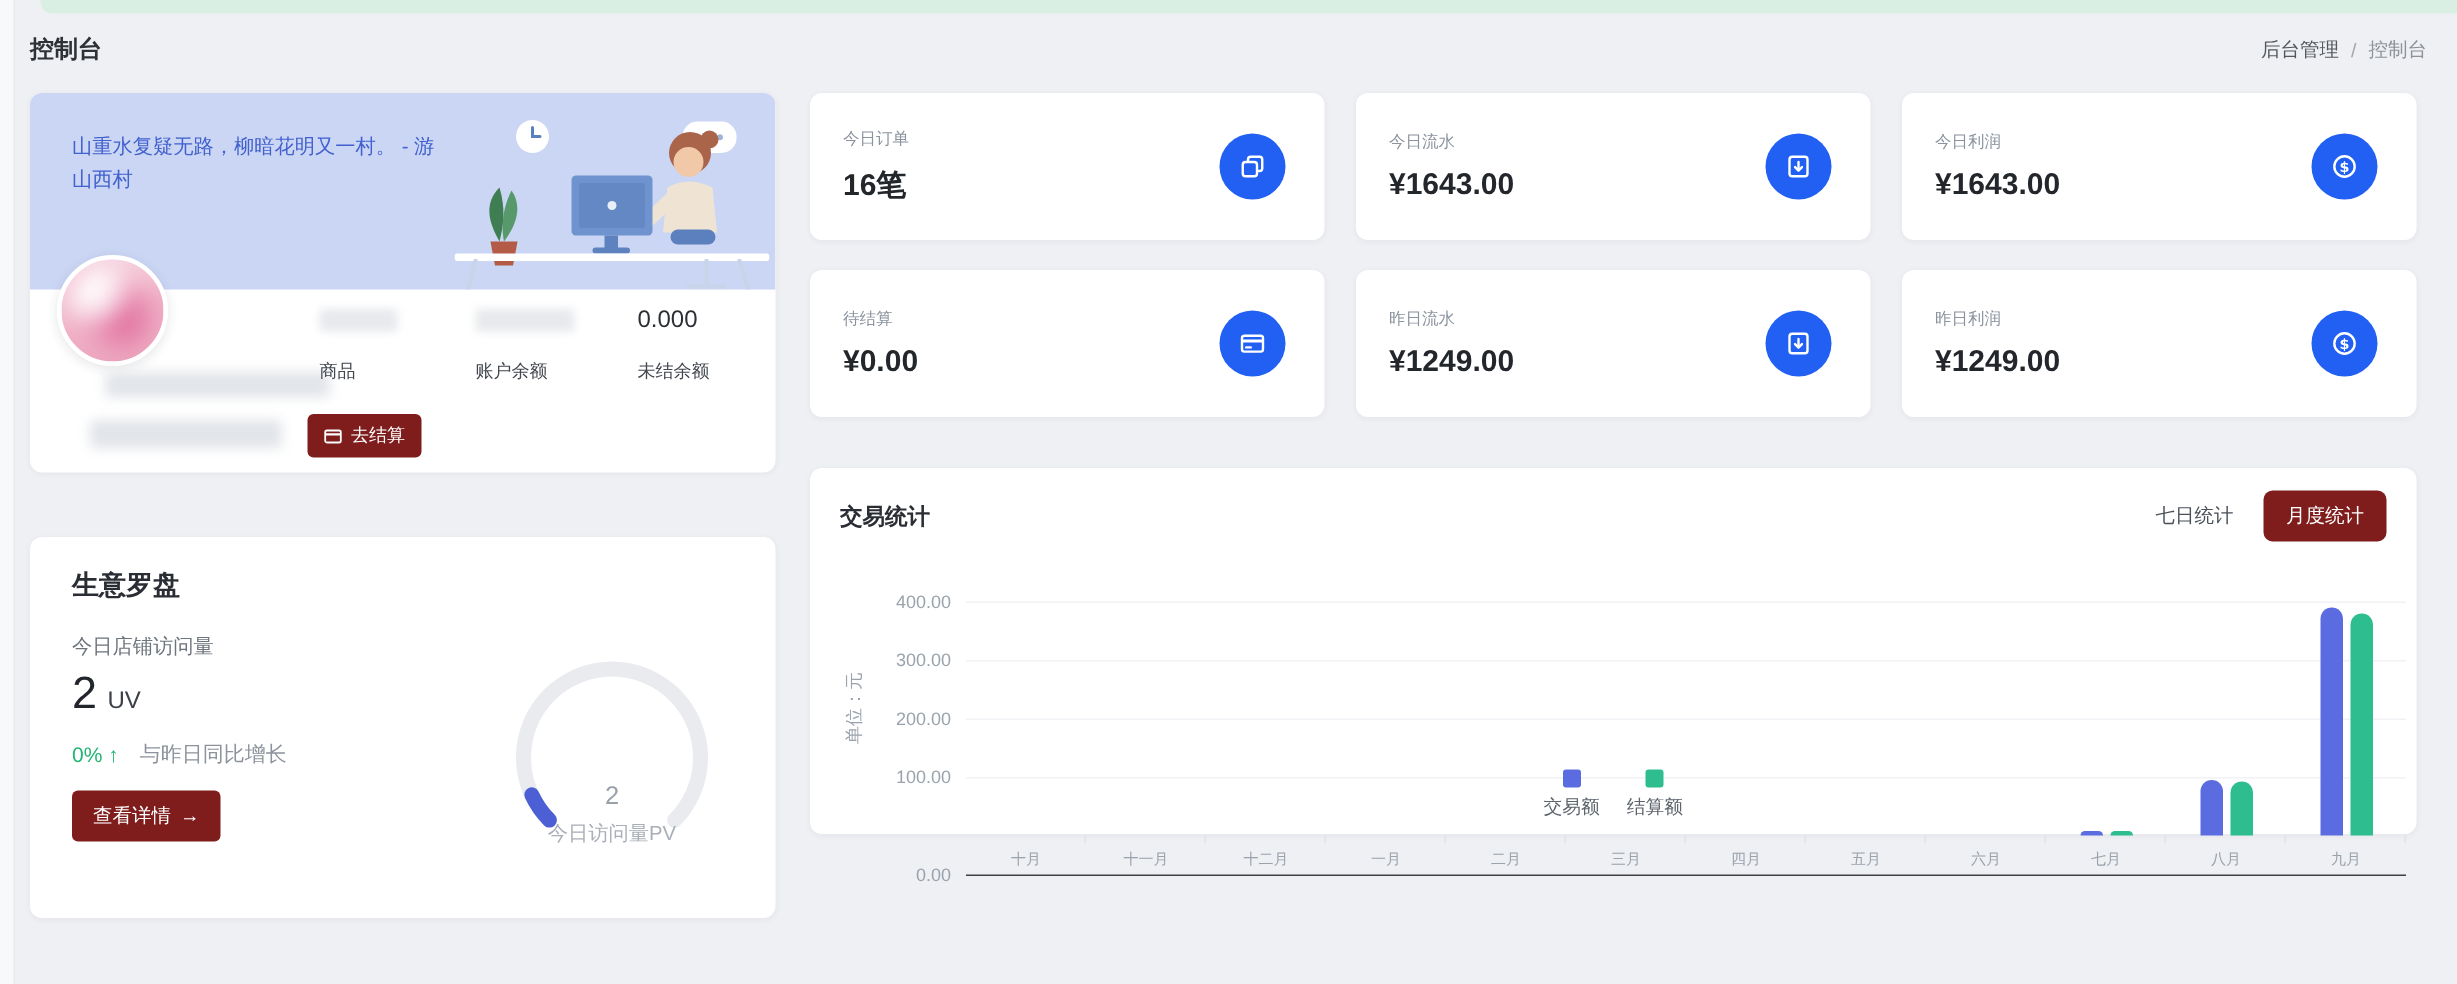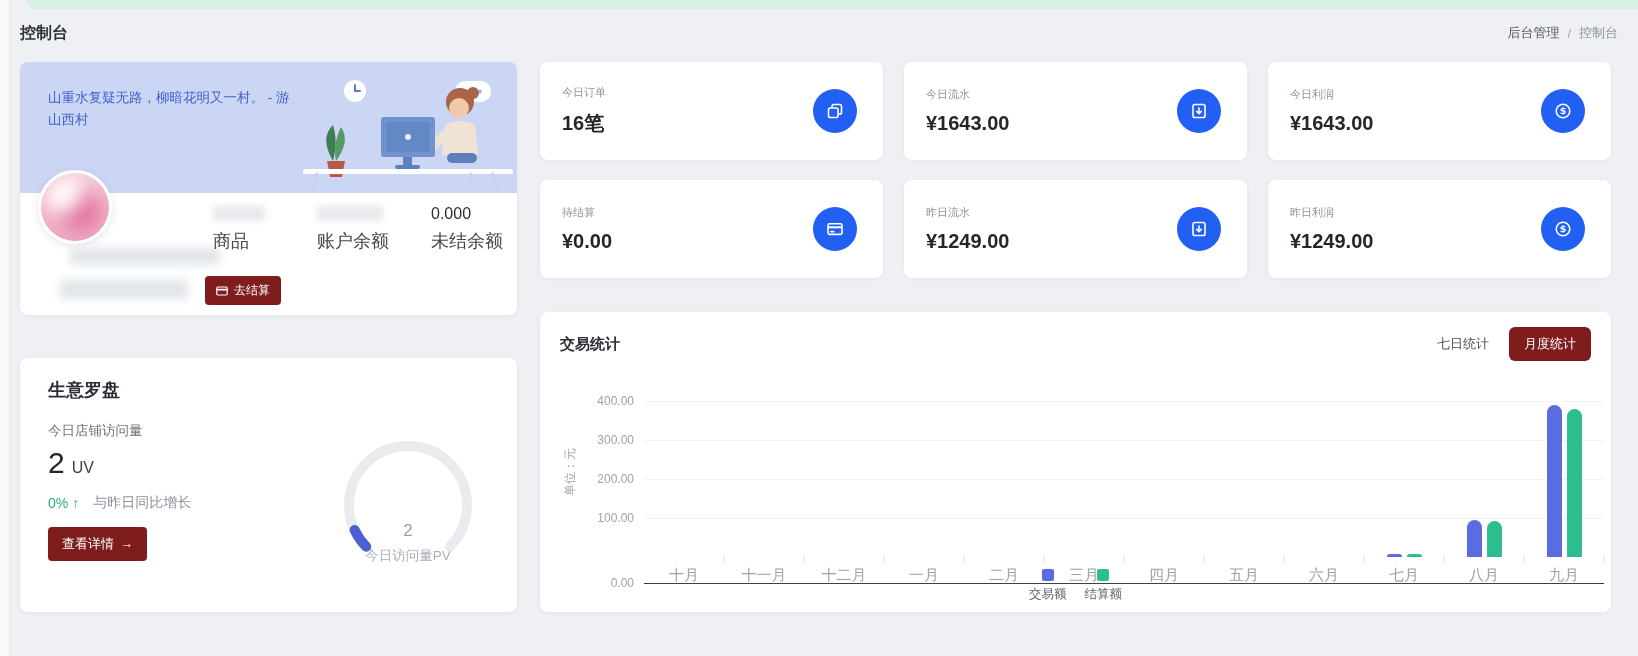--- a/index.html
+++ b/index.html
@@ -40,21 +40,21 @@
                radial-gradient(circle at 62% 60%,#e37ba5 12%,transparent 55%);}
   .blur-bar{position:absolute;background:#e2e5e9;border-radius:3px;filter:blur(4px);}
   .blur-b1{left:50px;top:186px;width:150px;height:17px;}
   .blur-b2{left:40px;top:218px;width:128px;height:19px;}
   .w-stats{position:absolute;left:193px;top:141px;display:flex;gap:42px;}
   .w-stat{min-width:62px;}
   .w-stat .val-slot{height:21px;display:flex;align-items:center;}
   .blur-chip{height:15px;border-radius:2px;background:#e7e9ec;filter:blur(3px);}
   .chip-a{width:52px;}.chip-b{width:66px;}
   .w-stat .val-text{font-size:16px;color:#2b2f35;font-weight:500;}
-  .w-stat .lbl{font-size:18px;color:#42474e;margin-top:5px;}
+  .w-stat .lbl{font-size:12px;color:#42474e;margin-top:15px;}
   .btn{border:none;cursor:pointer;background:#7f1d1d;color:#fff;border-radius:4px;
     display:inline-flex;align-items:center;gap:6px;font-family:Liberation Serif, serif;}
   .settle-btn{position:absolute;left:185px;top:214px;font-size:12px;padding:6px 11px;}
 
   
   .stats-grid{position:absolute;left:540px;top:62px;width:1071px;
     display:grid;grid-template-columns:repeat(3,1fr);gap:20px 21px;grid-auto-rows:98px;}
   .stat-card{background:#fff;border-radius:8px;box-shadow:0 1px 4px rgba(30,40,60,.05);
     display:flex;align-items:center;justify-content:space-between;padding:0 26px 0 22px;box-sizing:border-box;}
   .stat-label{font-size:11px;color:#8b939e;}
@@ -73,40 +73,40 @@
   .c-growth .pct,.c-growth .arr{color:#22b573;}
   .c-growth .gl{color:#8d939c;margin-left:10px;}
   .detail-btn{position:absolute;left:28px;top:169px;font-size:13px;padding:8px 14px;}
   .gauge-wrap{position:absolute;left:308px;top:67px;width:160px;height:160px;}
   .gauge-val{position:absolute;left:308px;top:163px;width:160px;text-align:center;
     font-size:17px;color:#9aa0a8;}
   .gauge-lbl{position:absolute;left:308px;top:189px;width:160px;text-align:center;
     font-size:13.5px;color:#a9afb7;}
 
   
-  .chart-card{position:absolute;left:540px;top:312px;width:1071px;height:300px;}
+  .chart-card{position:absolute;left:540px;top:312px;width:1071px;height:244px;}
   .chart-head{display:flex;justify-content:space-between;align-items:center;padding:15px 20px 0 20px;}
   .chart-title{font-size:15px;font-weight:700;color:#2a2e34;}
   .chart-tabs{display:flex;align-items:center;gap:20px;}
   .tab-plain{font-size:13px;color:#4b5158;cursor:pointer;background:none;border:none;font-family:inherit;padding:0;}
   .tab-active{font-size:13px;padding:8px 15px;border-radius:6px;}
   .chart-plot{position:absolute;left:104px;top:89px;width:960px;height:156px;}
   .gridline{position:absolute;left:0;right:0;height:1px;background:#f1f2f5;}
   .gridline.axisline{background:#404040;margin-top:26px;}
   .ytick{position:absolute;right:calc(100% + 10px);top:-7px;font-size:12px;color:#9ba3ac;white-space:nowrap;}
   .y-name{position:absolute;left:30px;top:160px;transform:translate(-50%,-50%) rotate(-90deg);
     font-size:12px;color:#9aa3ad;white-space:nowrap;}
   .slots{position:absolute;inset:0;display:flex;}
   .slot{flex:1;position:relative;}
   .slot::after{content:'';position:absolute;right:0;bottom:-5px;width:1px;height:5px;background:#dde1e7;}
   .bars{position:absolute;left:0;right:0;bottom:0;height:100%;
     display:flex;justify-content:center;align-items:flex-end;gap:5px;}
   .bar{width:15px;border-radius:8px 8px 0 0;}
   .xtick{position:absolute;top:calc(100% + 9px);left:-10px;right:-10px;text-align:center;
-    font-size:15px;color:#9aa2ab;}
+    font-size:10px;color:#9aa2ab;}
   .chart-legend{position:absolute;left:0;right:0;bottom:9px;display:flex;justify-content:center;gap:18px;}
   .legend-item{display:flex;align-items:center;gap:5px;font-size:12.5px;color:#5c636b;cursor:pointer;flex-direction:column;}
   .legend-swatch{width:12px;height:12px;border-radius:2px;display:inline-block;}
 </style>
 </head>
 <body>
 
 <div class="sidebar-edge"></div>
 <div class="toast-strip"></div>
 

